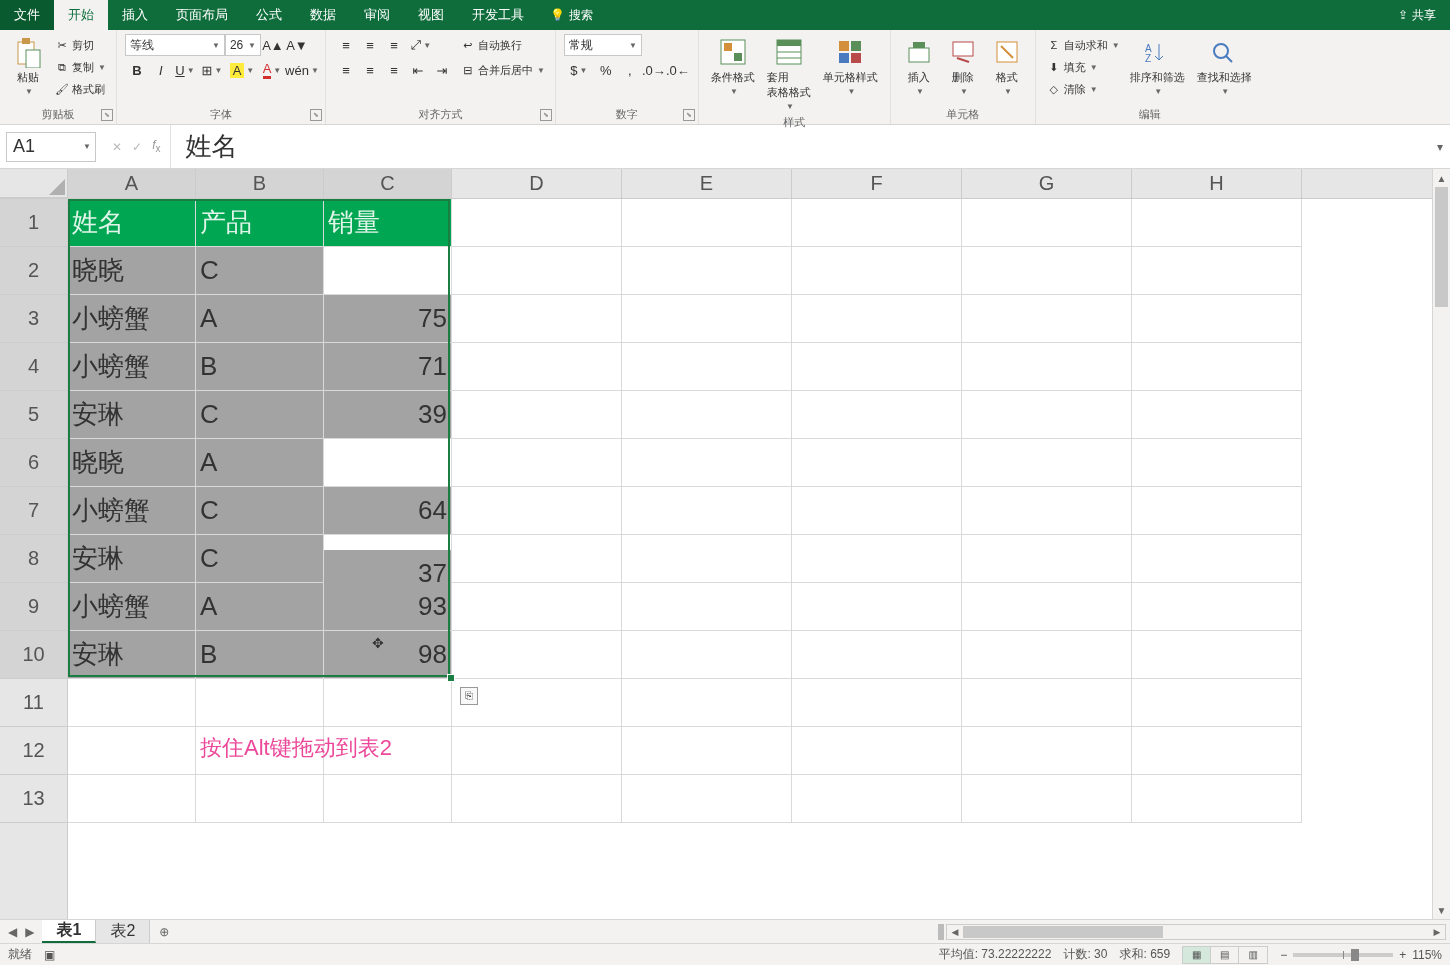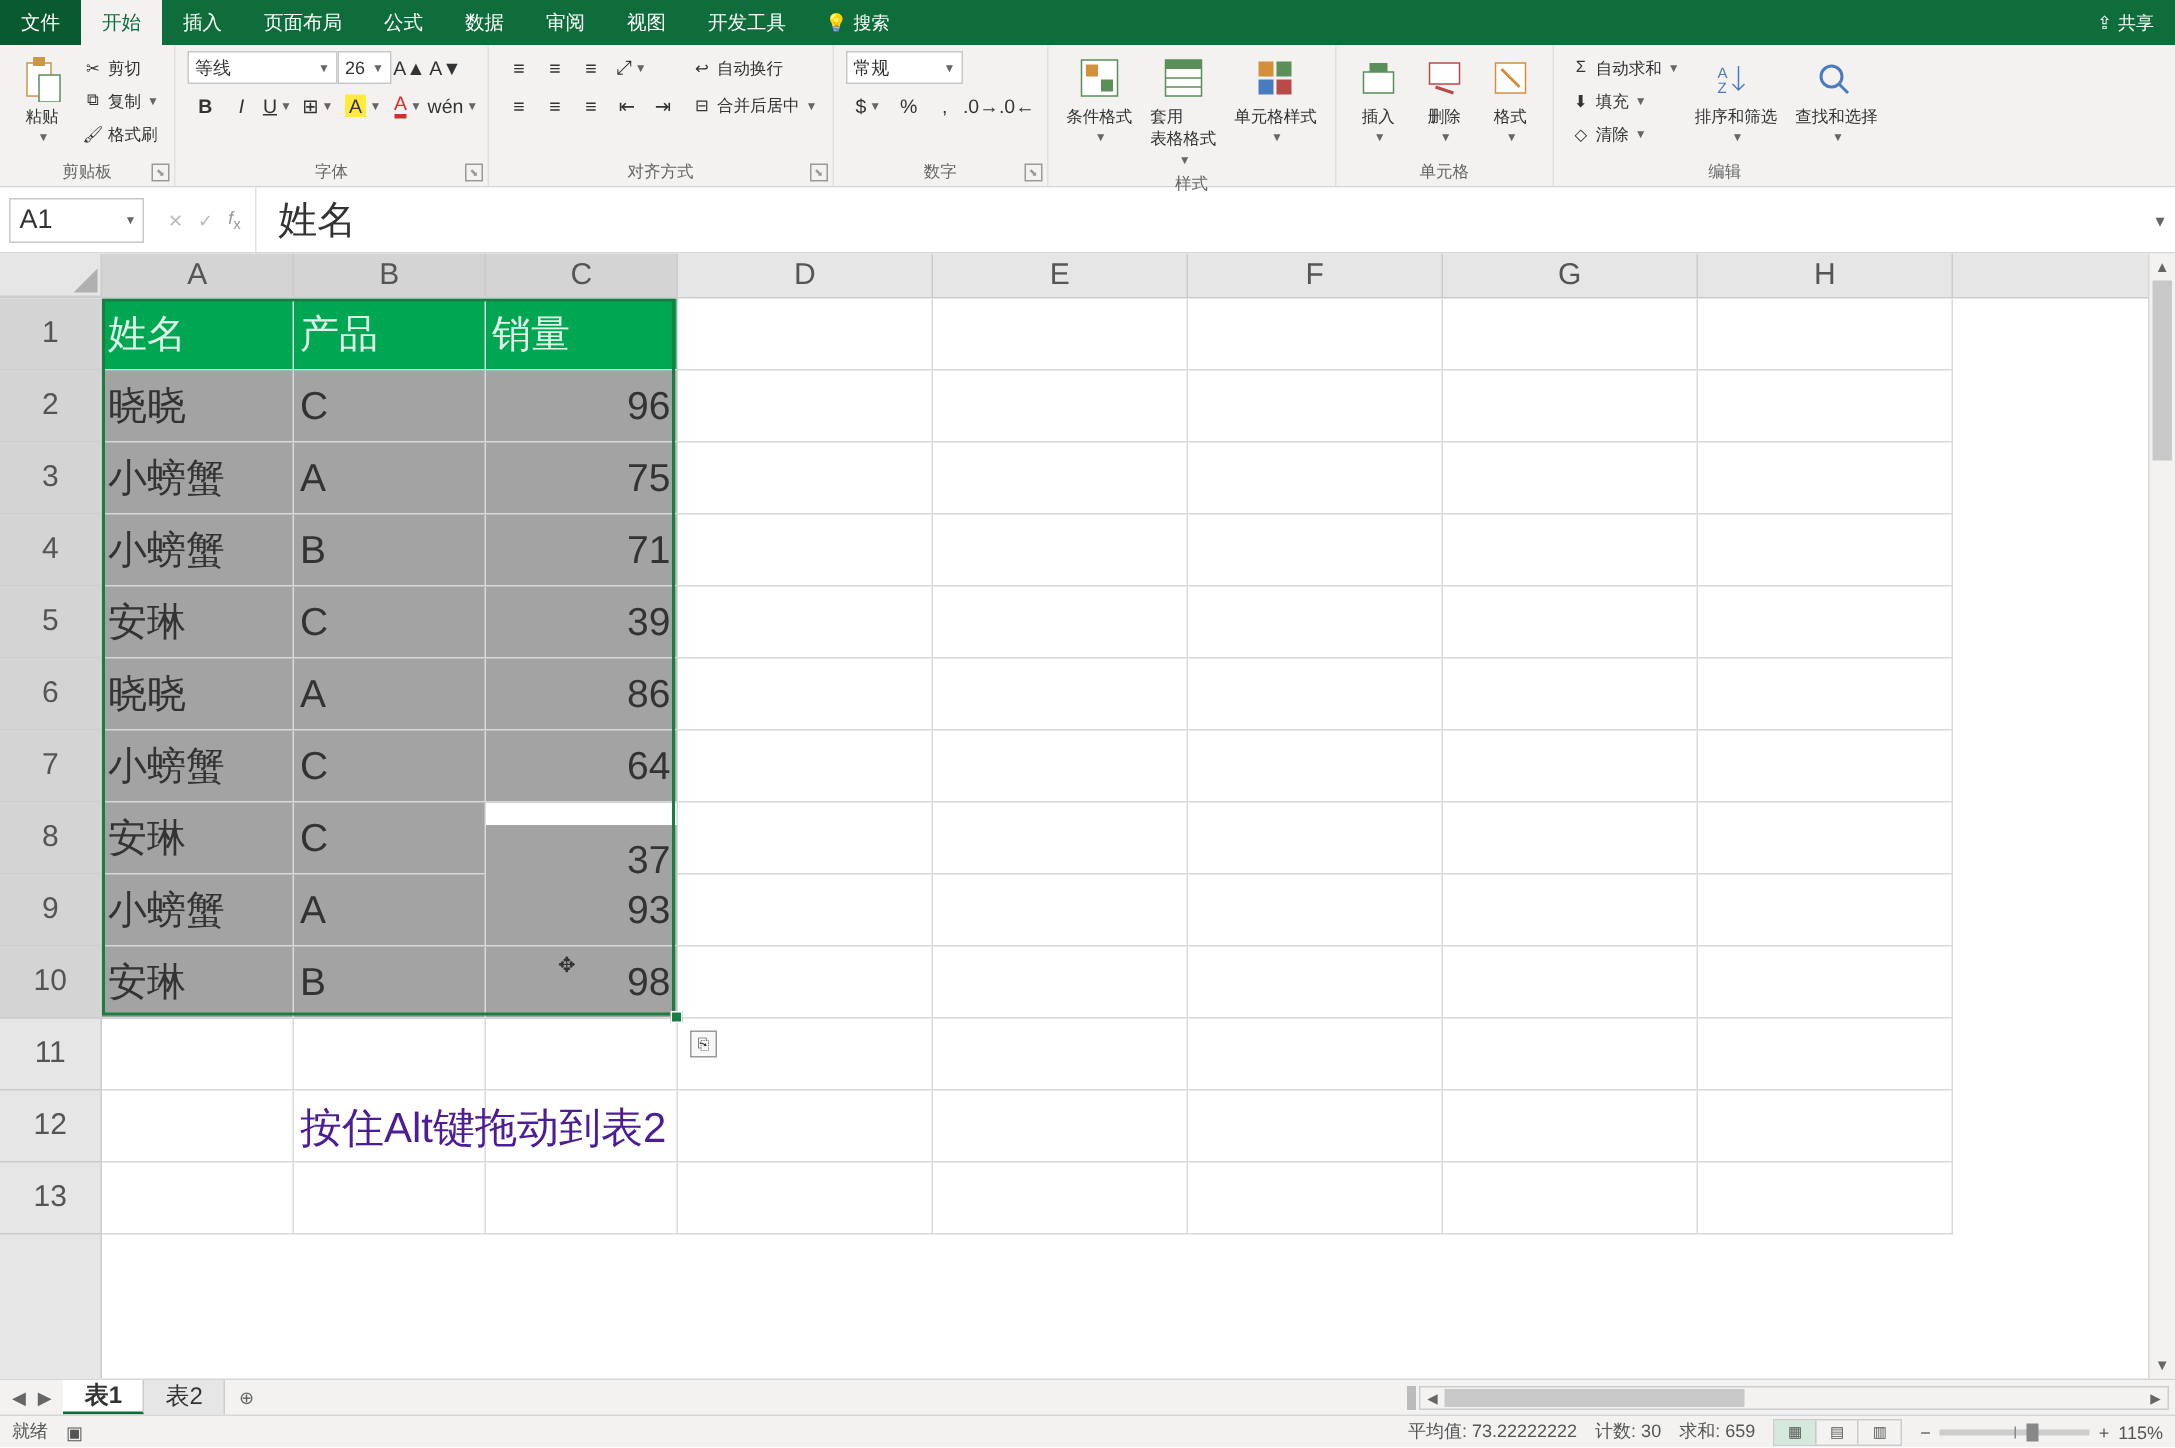--- a/index.html
+++ b/index.html
@@ -59,21 +59,21 @@
 .rh { height: 48px; border-bottom: 1px solid #ccc; display: flex; align-items: center; justify-content: center; font-size: 20px; color: #555; }
 .rh.sel { background: #d4d4d4; }
 .cells { position: relative; flex: 1; background: #fff; }
 .cell { position: absolute; border-right: 1px solid #d9d9d9; border-bottom: 1px solid #d9d9d9; display: flex; align-items: center; padding: 0 4px; font-size: 26px; }
 .cell.right { justify-content: flex-end; }
 .header-cell { background: #00a651; color: #e0f5e9; font-size: 26px; }
 .sel-cell { background: #a3a3a3; }
 .selection-border { position: absolute; border: 2px solid #1a7e43; pointer-events: none; }
 .fill-handle { position: absolute; width: 8px; height: 8px; background: #1a7e43; border: 1px solid #fff; }
 .paste-icon { position: absolute; width: 18px; height: 18px; border: 1px solid #999; background: #f8f8f8; display: flex; align-items: center; justify-content: center; font-size: 10px; cursor: pointer; }
-.annotation { position: absolute; color: #4c1d95; font-size: 28px; }
+.annotation { position: absolute; color: #ec4899; font-size: 22px; }
 .cursor-plus { position: absolute; font-size: 14px; color: #333; pointer-events: none; }
 
 .vscroll { width: 18px; background: #f3f2f1; border-left: 1px solid #d6d6d6; display: flex; flex-direction: column; }
 .vscroll .up, .vscroll .down { height: 18px; display: flex; align-items: center; justify-content: center; font-size: 10px; color: #666; cursor: pointer; }
 .vscroll .track { flex: 1; position: relative; }
 .vscroll .thumb { position: absolute; top: 0; left: 2px; right: 2px; height: 120px; background: #c8c8c8; cursor: pointer; }
 
 
 .sheet-tab-bar { height: 24px; background: #f3f2f1; border-top: 1px solid #d6d6d6; display: flex; align-items: stretch; }
 .st-nav { display: flex; align-items: center; padding: 0 8px; gap: 8px; color: #666; }
@@ -521,33 +521,31 @@
           <div class="cell" style="left: 384px; top: 576px; width: 170px; height: 48px;"></div>
           <div class="cell" style="left: 554px; top: 576px; width: 170px; height: 48px;"></div>
           <div class="cell" style="left: 724px; top: 576px; width: 170px; height: 48px;"></div>
           <div class="cell" style="left: 894px; top: 576px; width: 170px; height: 48px;"></div>
           <div class="cell" style="left: 1064px; top: 576px; width: 170px; height: 48px;"></div>
           <div class="cell header-cell" style="left: 0px; top: 0px; width: 128px; height: 48px;">姓名</div>
           <div class="cell header-cell" style="left: 256px; top: 0px; width: 128px; height: 48px;">销量</div>
           <div class="cell header-cell" style="left: 128px; top: 0px; width: 128px; height: 48px;">产品</div>
           <div class="cell sel-cell" style="left: 0px; top: 48px; width: 128px; height: 48px;">晓晓</div>
           <div class="cell sel-cell" style="left: 128px; top: 48px; width: 128px; height: 48px;">C</div>
-          <div class="cell sel-cell right" style="left: 256px; top: 48px; width: 128px; height: 48px;">96</div>
           <div class="cell sel-cell" style="left: 0px; top: 96px; width: 128px; height: 48px;">小螃蟹</div>
           <div class="cell sel-cell" style="left: 128px; top: 96px; width: 128px; height: 48px;">A</div>
           <div class="cell sel-cell right" style="left: 256px; top: 96px; width: 128px; height: 48px;">75</div>
           <div class="cell sel-cell" style="left: 0px; top: 144px; width: 128px; height: 48px;">小螃蟹</div>
           <div class="cell sel-cell" style="left: 128px; top: 144px; width: 128px; height: 48px;">B</div>
           <div class="cell sel-cell right" style="left: 256px; top: 144px; width: 128px; height: 48px;">71</div>
           <div class="cell sel-cell" style="left: 0px; top: 192px; width: 128px; height: 48px;">安琳</div>
           <div class="cell sel-cell" style="left: 128px; top: 192px; width: 128px; height: 48px;">C</div>
           <div class="cell sel-cell right" style="left: 256px; top: 192px; width: 128px; height: 48px;">39</div>
           <div class="cell sel-cell" style="left: 0px; top: 240px; width: 128px; height: 48px;">晓晓</div>
           <div class="cell sel-cell" style="left: 128px; top: 240px; width: 128px; height: 48px;">A</div>
-          <div class="cell sel-cell right" style="left: 256px; top: 240px; width: 128px; height: 48px;">86</div>
           <div class="cell sel-cell" style="left: 0px; top: 288px; width: 128px; height: 48px;">小螃蟹</div>
           <div class="cell sel-cell" style="left: 128px; top: 288px; width: 128px; height: 48px;">C</div>
           <div class="cell sel-cell right" style="left: 256px; top: 288px; width: 128px; height: 48px;">64</div>
           <div class="cell sel-cell" style="left: 0px; top: 336px; width: 128px; height: 48px;">安琳</div>
           <div class="cell sel-cell" style="left: 128px; top: 336px; width: 128px; height: 48px;">C</div>
           <div class="cell sel-cell right" style="left: 256px; top: 351px; width: 128px; height: 48px;">37</div>
           <div class="cell sel-cell" style="left: 0px; top: 384px; width: 128px; height: 48px;">小螃蟹</div>
           <div class="cell sel-cell" style="left: 128px; top: 384px; width: 128px; height: 48px;">A</div>
           <div class="cell sel-cell right" style="left: 256px; top: 384px; width: 128px; height: 48px;">93</div>
           <div class="cell sel-cell" style="left: 0px; top: 432px; width: 128px; height: 48px;">安琳</div>

